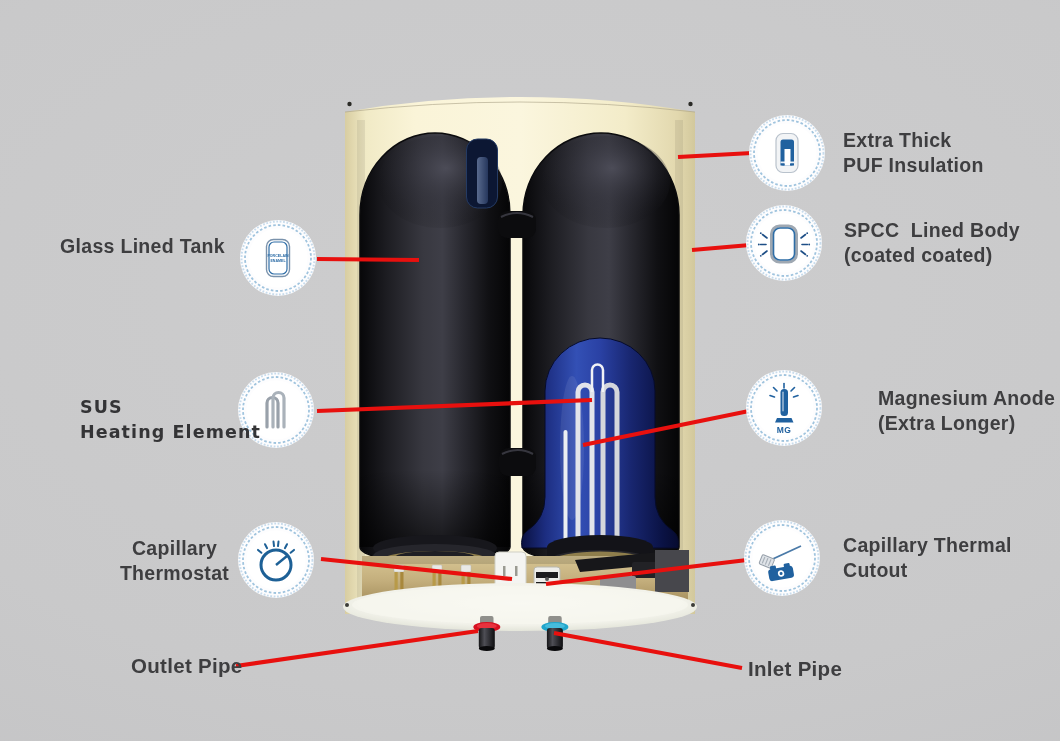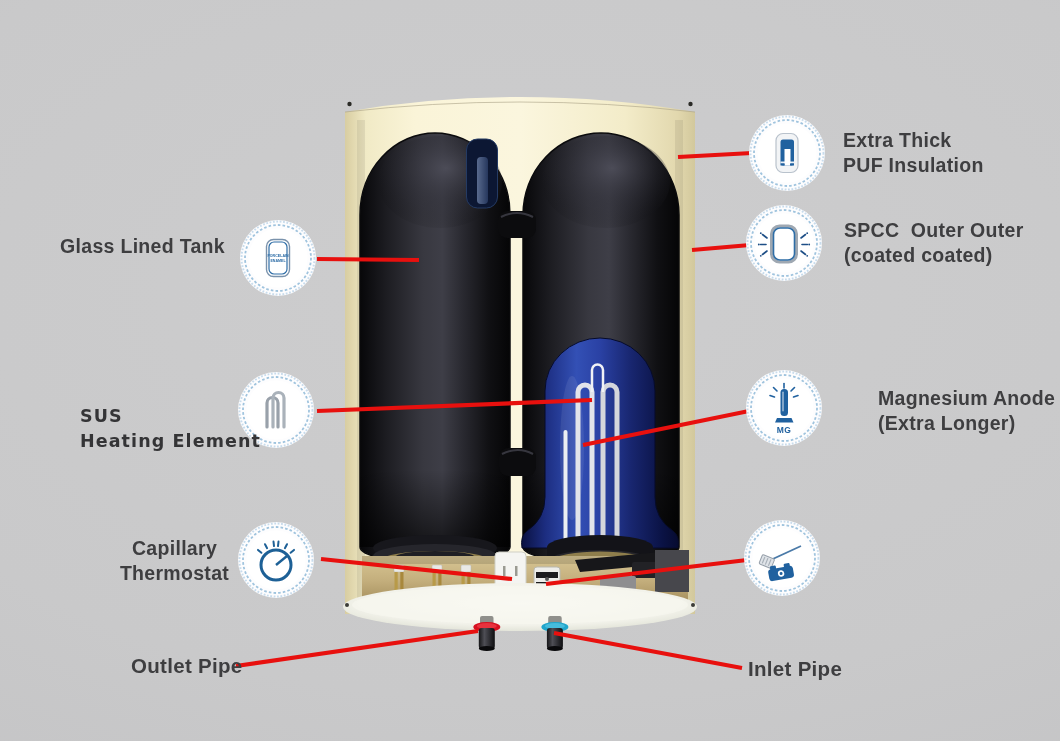--- a/index.html
+++ b/index.html
@@ -353,47 +353,51 @@
         <circle cx="39" cy="55.5" r="3.2" fill="#ffffff"></circle>
         <circle cx="39" cy="55.5" r="1.5" fill="#20619f"></circle>
       </g>
     </svg>
   </div>
 
   <div class="label center" style="left:40px;top:234px;width:205px;">
     <div class="ln">Glass Lined Tank</div>
   </div>
 
-  <div class="label sus-font" style="left:80px;top:404px;">
+  <div class="label sus-font" style="left:80px;top:395px;">
     <div class="ln">SUS</div>
     <div class="ln">Heating Element</div>
   </div>
 
   <div class="label center" style="left:92px;top:536px;width:165px;">
     <div class="ln">Capillary</div>
     <div class="ln">Thermostat</div>
   </div>
 
   <div class="label pipe-label" style="left:131px;top:653px;">
     <div class="ln">Outlet Pipe</div>
   </div>
 
   <div class="label" style="left:843px;top:128px;">
     <div class="ln">Extra Thick</div>
     <div class="ln">PUF Insulation</div>
   </div>
 
   <div class="label" style="left:844px;top:218px;">
-    <div class="ln">SPCC  Outer Outer</div>
+    <div class="ln">SPCC  Lined Body</div>
     <div class="ln">(coated coated)</div>
   </div>
 
   <div class="label" style="left:843px;top:386px;margin-left:35px;">
     <div class="ln">Magnesium Anode</div>
     <div class="ln">(Extra Longer)</div>
   </div>
 
+  <div class="label" style="left:843px;top:533px;">
+    <div class="ln">Capillary Thermal</div>
+    <div class="ln">Cutout</div>
+  </div>
 
   <div class="label pipe-label" style="left:748px;top:656px;">
     <div class="ln">Inlet Pipe</div>
   </div>
 
 </div>
 
 </body></html>

